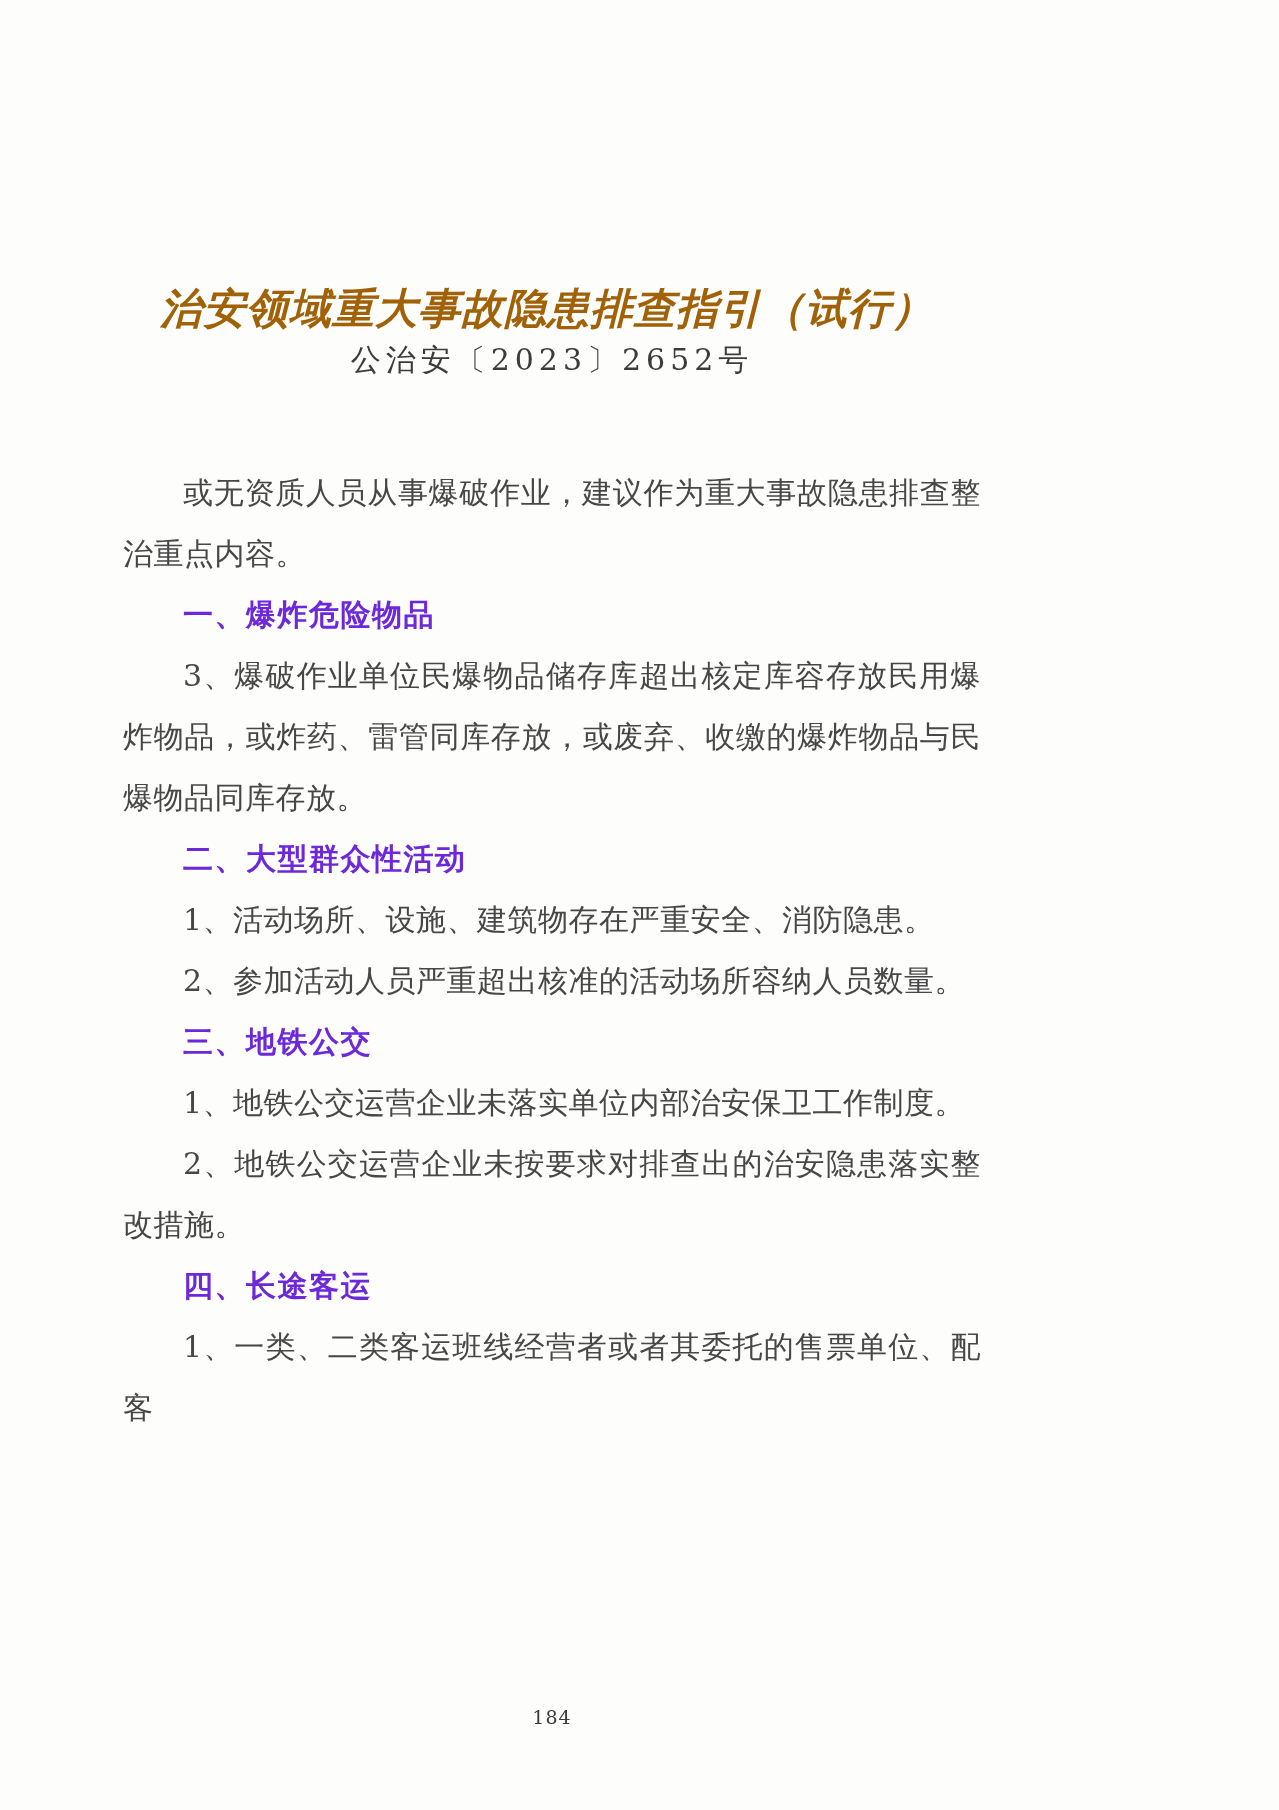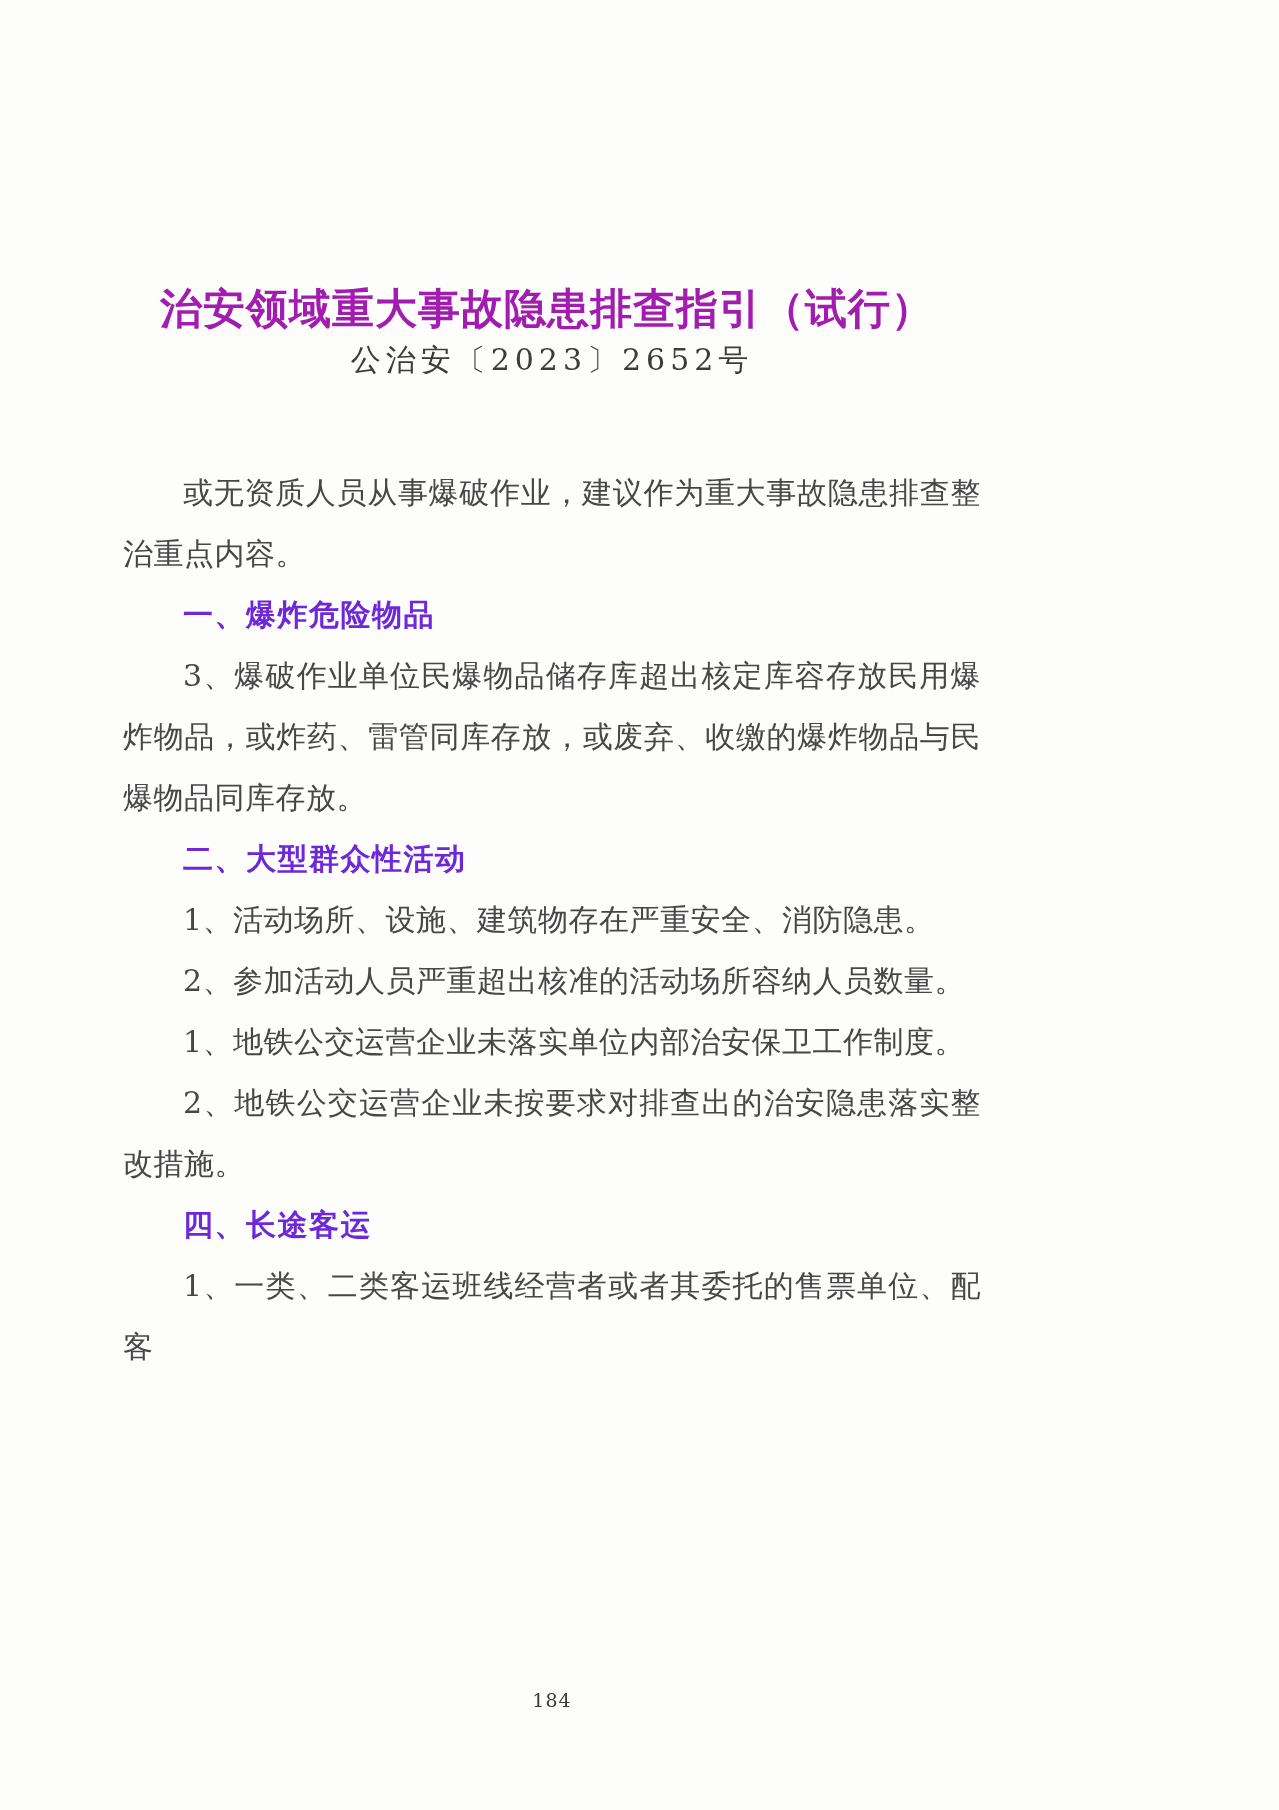--- a/index.html
+++ b/index.html
@@ -24,24 +24,25 @@
     left: 123px;
     top: 280px;
     width: 858px;
   }
   .doc-title {
     font-family: "Liberation Sans", "DejaVu Sans", sans-serif;
     font-weight: 700;
     font-size: 42px;
     line-height: 58px;
     letter-spacing: 1px;
-    color: #a21caf;
+    color: #a16207;
     text-align: center;
     white-space: nowrap;
     margin-left: -10px;
+    font-style: italic;
   }
   .doc-number {
     font-size: 30px;
     line-height: 44px;
     letter-spacing: 5px;
     color: #3c3c3c;
     text-align: center;
   }
   .doc-body {
     margin-top: 80px;
@@ -58,21 +59,21 @@
   }
   .doc-body p.section-heading {
     font-family: "Liberation Sans", "DejaVu Sans", sans-serif;
     font-weight: 700;
     color: #6d28d9;
     letter-spacing: 1.5px;
   }
   .page-number {
     position: absolute;
     left: 552px;
-    bottom: 99px;
+    bottom: 82px;
     transform: translateX(-50%);
     font-size: 19px;
     letter-spacing: 1px;
     color: #3a3a3a;
   }
 </style>
 </head>
 <body>
 
 <div class="scan-page">
@@ -82,20 +83,21 @@
 
     <div class="doc-number">公治安〔2023〕2652号</div>
 
     <div class="doc-body">
       <p>或无资质人员从事爆破作业，建议作为重大事故隐患排查整治重点内容。</p>
       <p class="section-heading">一、爆炸危险物品</p>
       <p>3、爆破作业单位民爆物品储存库超出核定库容存放民用爆炸物品，或炸药、雷管同库存放，或废弃、收缴的爆炸物品与民爆物品同库存放。</p>
       <p class="section-heading">二、大型群众性活动</p>
       <p>1、活动场所、设施、建筑物存在严重安全、消防隐患。</p>
       <p>2、参加活动人员严重超出核准的活动场所容纳人员数量。</p>
+      <p class="section-heading">三、地铁公交</p>
       <p>1、地铁公交运营企业未落实单位内部治安保卫工作制度。</p>
       <p>2、地铁公交运营企业未按要求对排查出的治安隐患落实整改措施。</p>
       <p class="section-heading">四、长途客运</p>
       <p>1、一类、二类客运班线经营者或者其委托的售票单位、配客</p>
     </div>
 
   </div>
 
   <div class="page-number">184</div>
 </div>

